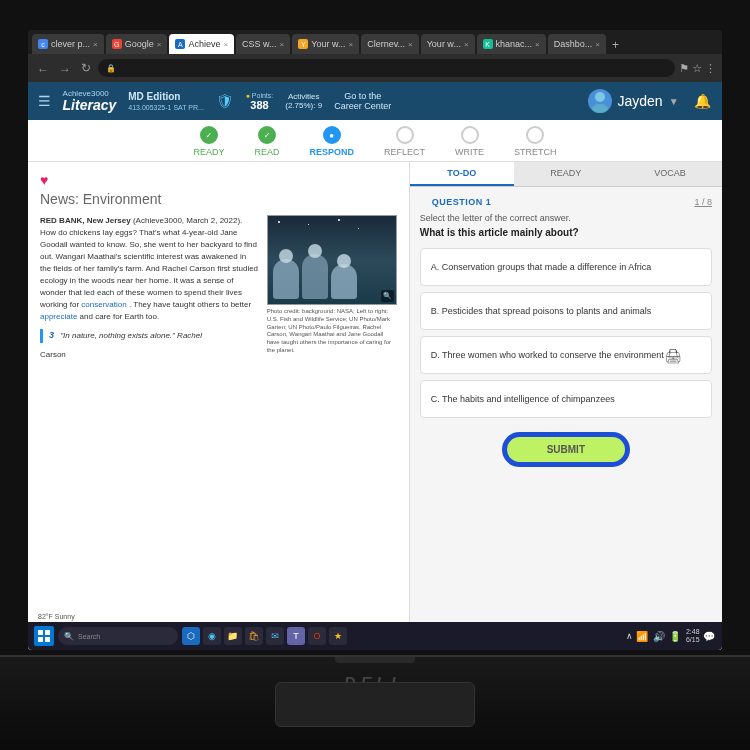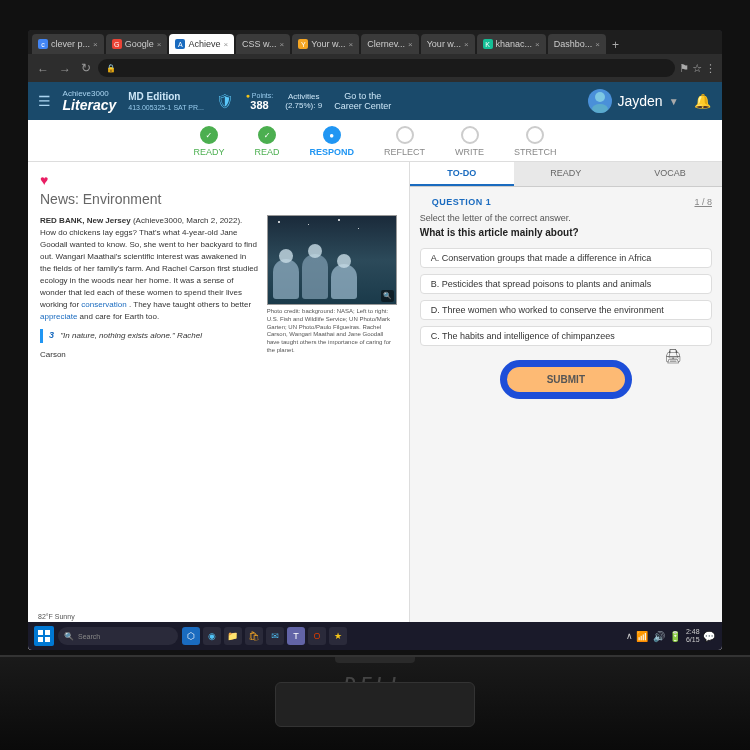--- a/index.html
+++ b/index.html
@@ -466,32 +466,32 @@
     .answer-options {
       display: flex;
       flex-direction: column;
       gap: 6px;
     }
 
     .answer-option {
       background: #fff;
       border: 1px solid #ddd;
       border-radius: 4px;
-      padding: 4px 10px;
+      padding: 13px 10px;
       font-size: 9px;
       color: #333;
       cursor: pointer;
       transition: background 0.1s;
     }
 
     .submit-btn {
       display: block;
       margin: 14px auto 0 auto;
-      background: #fdba74;
-      border: 7px solid #1d4ed8;
+      background: #bef264;
+      border: 5px solid #1d4ed8;
       border-radius: 20px;
       padding: 7px 40px;
       font-size: 10px;
       color: #555;
       cursor: pointer;
       font-weight: bold;
     }
 
     
     .taskbar {

